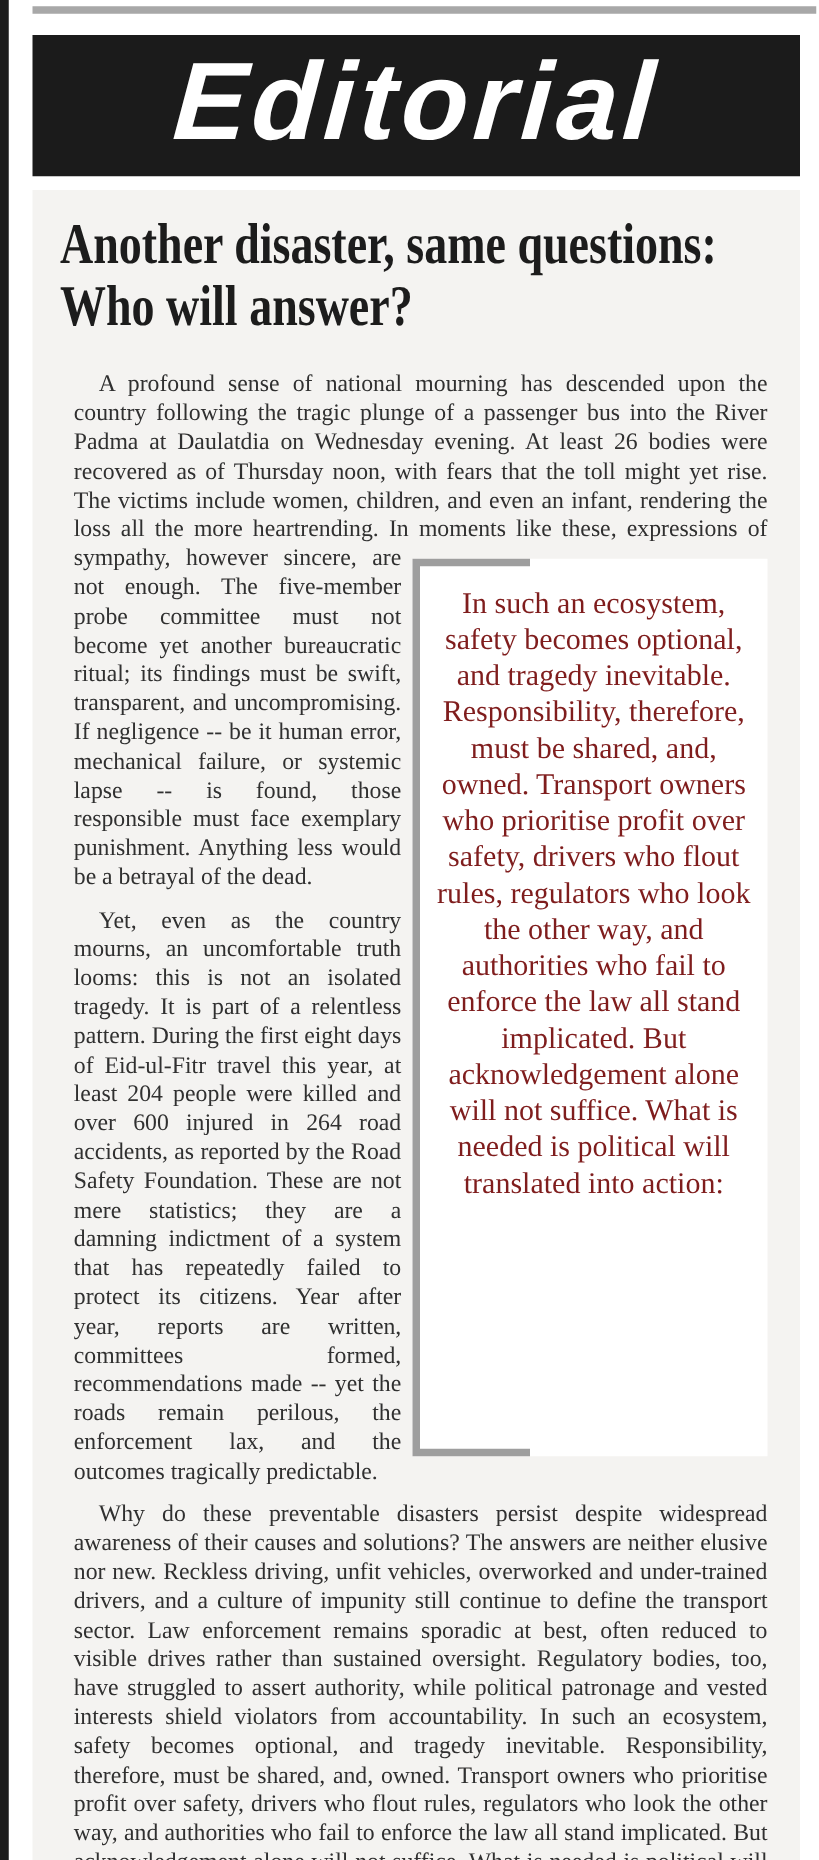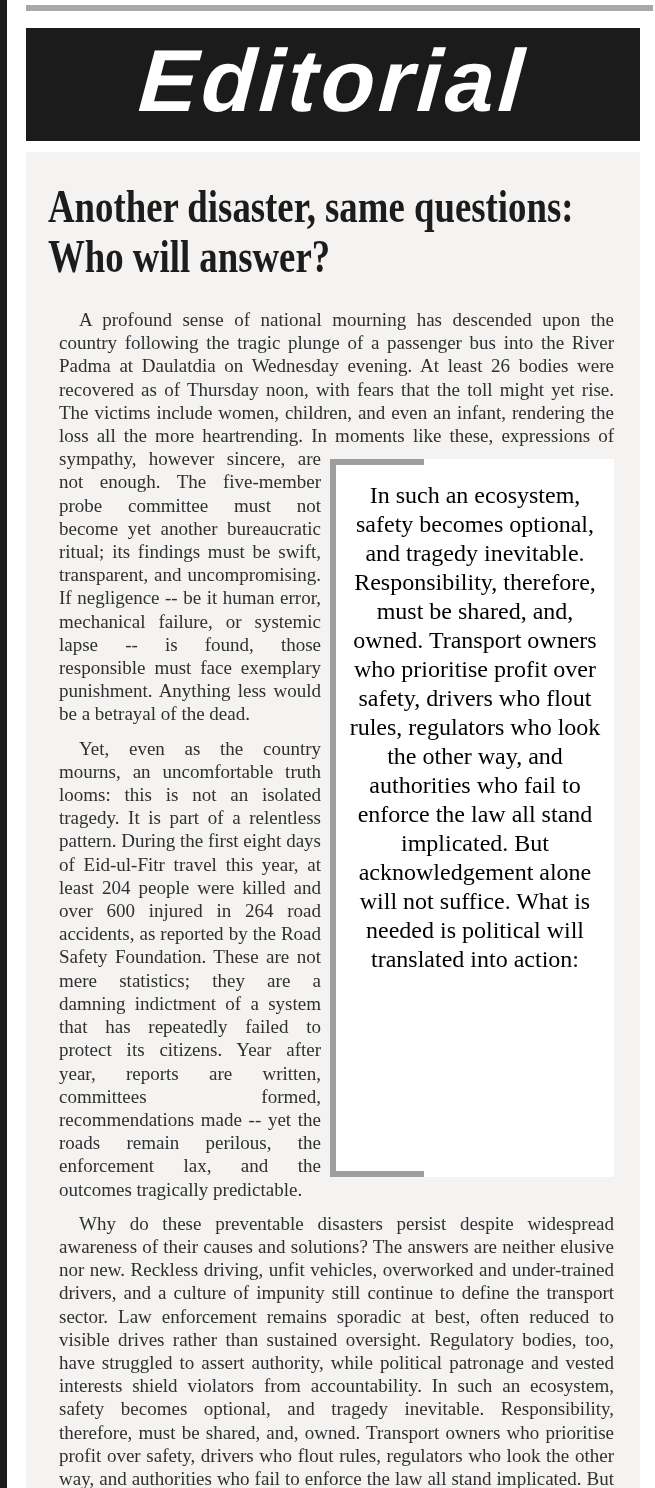--- a/index.html
+++ b/index.html
@@ -46,21 +46,21 @@
     line-height: 1;
     padding-bottom: 8px;
   }
   
   .content {
     position: absolute;
     left: 26px; top: 152px;
     width: 614px; height: 1336px;
     background: #f4f3f1;
     box-sizing: border-box;
-    padding: 30px 15px 0 22px;
+    padding: 18px 15px 0 22px;
     overflow: hidden;
   }
   .headline {
     margin: 0 0 26px 0;
     color: #1c1c1c;
     font-weight: bold;
     font-size: 46px;
     line-height: 50px;
     transform: scaleX(0.8);
     transform-origin: left top;
@@ -92,21 +92,21 @@
     position: absolute;
     left: 0;
     width: 88px; height: 6px;
     background: #9e9e9e;
   }
   .pq-cap.cap-top { top: 0; }
   .pq-cap.cap-bottom { bottom: 0; }
   .pq-text {
     display: block;
     padding: 22px 8px 0 8px;
-    color: #000000;
+    color: #7f1d1d;
     font-size: 24px;
     line-height: 29px;
     text-align: center;
   }
 </style>
 </head>
 <body>
 
 <div id="canvas">
 

